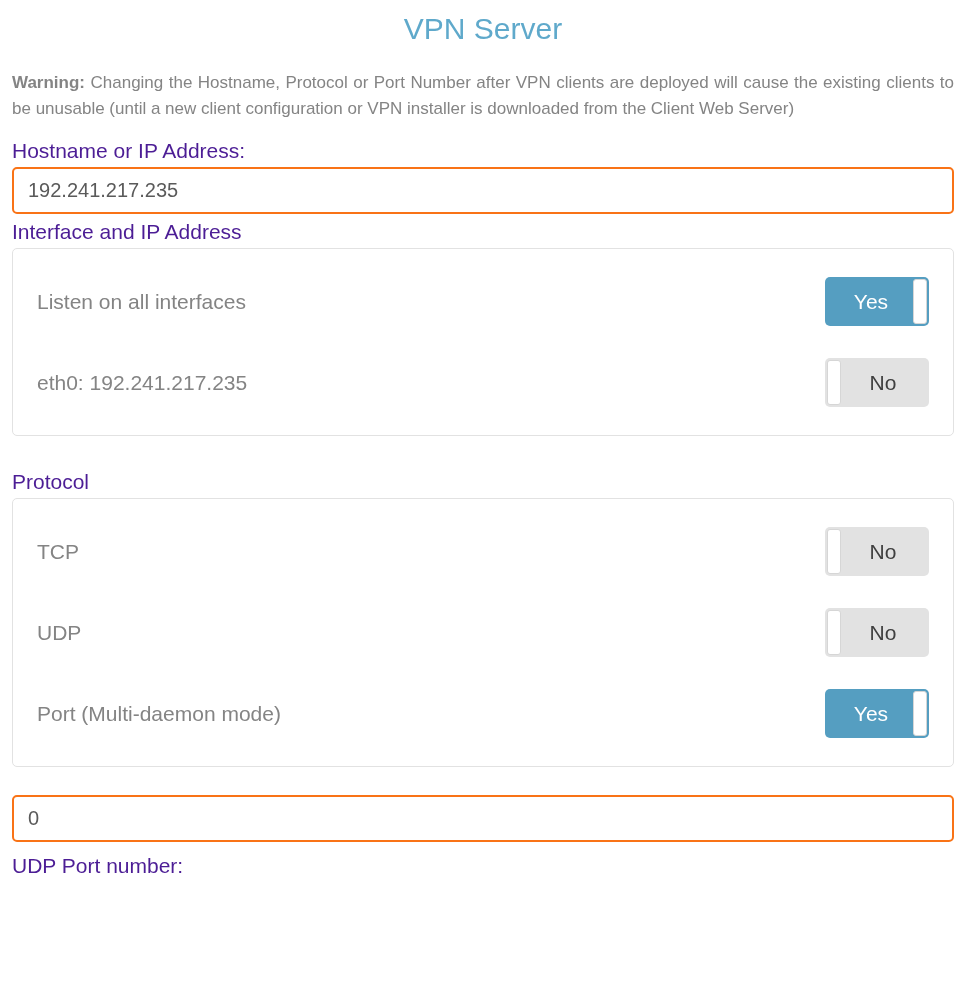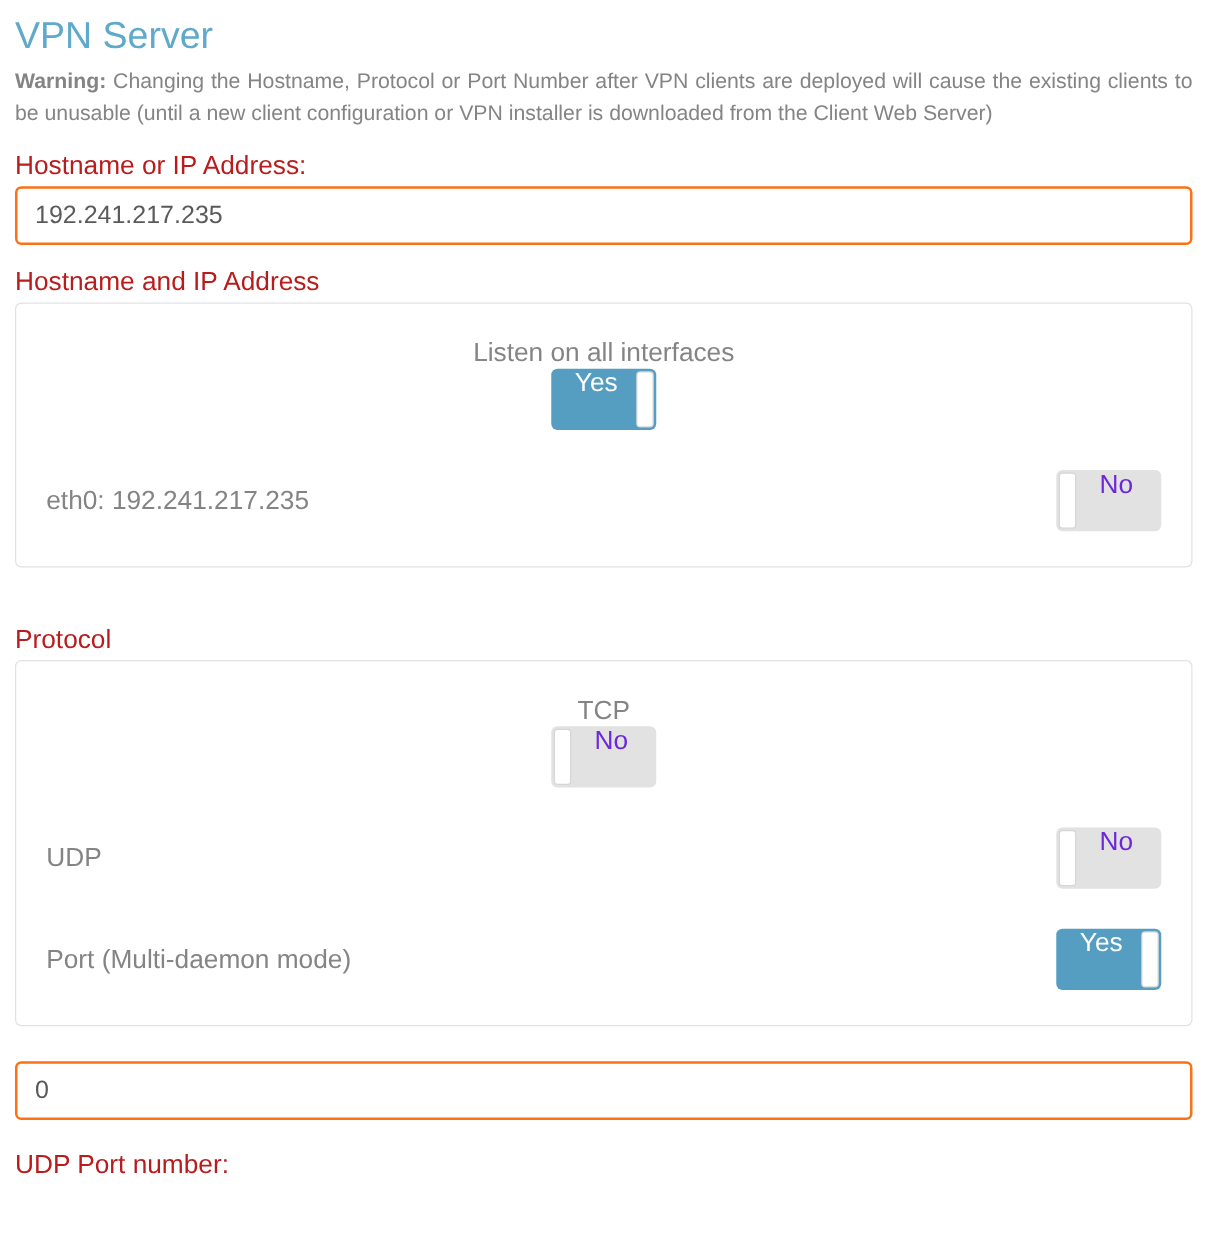--- a/index.html
+++ b/index.html
@@ -10,37 +10,38 @@
     body {
       font-family: -apple-system, BlinkMacSystemFont, "Segoe UI", Helvetica, Arial, sans-serif;
       padding: 12px;
       color: #848484;
       width: 966px;
     }
     .section-title {
       color: #5fa9cb;
       font-size: 30px;
       font-weight: 400;
-      margin-bottom: 6px;
+      margin-bottom: 24px;
+      text-align: center;
     }
     .warning-text {
       color: #848484;
       font-size: 17px;
       line-height: 1.5;
       text-align: justify;
       margin-bottom: 18px;
     }
     .warning-text .bold {
       font-weight: 700;
     }
     .field-label {
-      color: #b91c1c;
+      color: #4c1d95;
       font-size: 21px;
       margin-bottom: 4px;
-      margin-top: 18px;
+      margin-top: 6px;
     }
     .text-input {
       width: 100%;
       border: 2px solid #f97316;
       border-radius: 5px;
       padding: 10px 14px;
       font-size: 20px;
       color: #5a5a5a;
       font-family: inherit;
       outline: none;
@@ -53,50 +54,50 @@
       background: #fff;
     }
     .panel-row {
       display: flex;
       align-items: center;
       justify-content: space-between;
       padding: 16px 0;
     }
     .panel-row:first-child {
       padding-top: 6px;
-      flex-direction: column;
     }
     .panel-row:last-child {
       padding-bottom: 6px;
     }
     .panel-row-label {
       color: #848484;
       font-size: 21px;
     }
     .toggle {
-      width: 84px;
+      width: 104px;
       height: 49px;
       border-radius: 5px;
       display: flex;
+      align-items: center;
       position: relative;
       cursor: pointer;
       user-select: none;
       font-size: 21px;
     }
     .toggle-yes {
       background: #559ec1;
       color: #fff;
       justify-content: center;
     }
     .toggle-yes .toggle-label {
       padding-right: 12px;
     }
     .toggle-no {
       background: #e2e2e2;
-      color: #6d28d9;
+      color: #404040;
       justify-content: center;
     }
     .toggle-no .toggle-label {
       padding-left: 12px;
     }
     .toggle-handle {
       position: absolute;
       width: 14px;
       top: 2px;
       bottom: 2px;
@@ -132,21 +133,21 @@
 <h2 class="section-title">VPN Server</h2>
 
 <p class="warning-text">
   <span class="bold">Warning:</span>
   <span>Changing the Hostname, Protocol or Port Number after VPN clients are deployed will cause the existing clients to be unusable (until a new client configuration or VPN installer is downloaded from the Client Web Server)</span>
 </p>
 
 <div class="field-label">Hostname or IP Address:</div>
 <input type="text" class="text-input" value="192.241.217.235" style="">
 
-<div class="field-label">Hostname and IP Address</div>
+<div class="field-label">Interface and IP Address</div>
 <div class="panel">
   <div class="panel-row">
     <div class="panel-row-label">Listen on all interfaces</div>
     <div class="toggle toggle-yes">
       <span class="toggle-label">Yes</span>
       <span class="toggle-handle"></span>
     </div>
   </div>
   <div class="panel-row">
     <div class="panel-row-label">eth0: 192.241.217.235</div>

